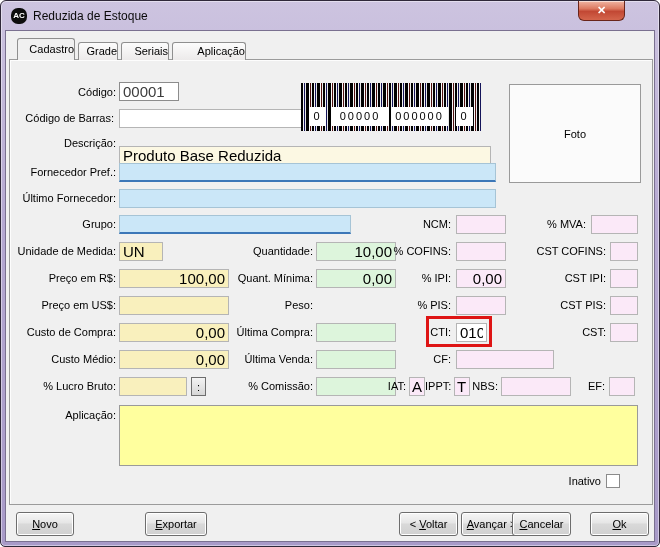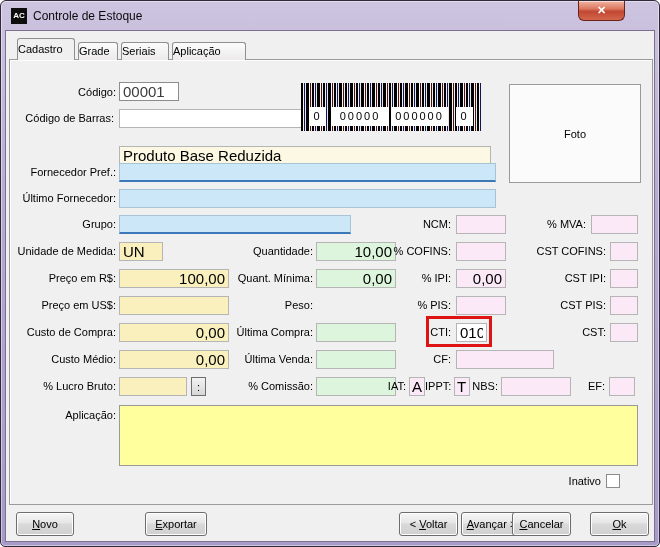--- a/index.html
+++ b/index.html
@@ -6,34 +6,34 @@
   html,body { width:660px; height:547px; background:#fff; }
   body { font-family:"Liberation Sans", sans-serif; font-size:11px; color:#000; position:relative; }
 
   .window { position:absolute; inset:0; border:1px solid #2f2839; border-radius:6px 6px 5px 5px;
             background:linear-gradient(180deg,#cdc4e0 0%,#b6a9d2 40%,#a89ac8 100%);
             box-shadow: inset 0 0 0 1px rgba(255,255,255,.45); overflow:hidden; }
 
   
   .titlebar { position:absolute; left:0; top:0; right:0; height:30px; }
   .app-icon { position:absolute; left:10px; top:7px; width:16px; height:16px; background:#0d0d0d; color:#fff;
-              font-size:8px; font-weight:bold; text-align:center; line-height:16px; border-radius:0; }
+              font-size:8px; font-weight:bold; text-align:center; line-height:16px; border-radius:7px; }
   .title-text { position:absolute; left:32px; top:8px; font-size:12px; color:#0a0a0a; white-space:nowrap; }
   .close-btn { position:absolute; left:577px; top:0; width:47px; height:20px;
                background:linear-gradient(180deg,#f0b5a3 0%,#dd7a61 40%,#c24834 55%,#d4654c 100%);
                border:1px solid #69241a; border-top:none; border-radius:0 0 6px 6px;
                color:#fff; font-size:11px; font-weight:bold; text-align:center; line-height:18px;
                box-shadow: inset 0 1px 0 rgba(255,255,255,.55); cursor:pointer; }
 
   
   .client { position:absolute; left:4px; top:29px; right:4px; bottom:4px; background:#f0f0f0; border:1px solid #7a7090; }
 
   
   .tab { position:absolute; border:1px solid #8f8f8f; border-bottom:none; border-radius:3px 3px 0 0;
-         background:linear-gradient(180deg,#fcfcfc,#eceaea); text-align:left; cursor:pointer; }
+         background:linear-gradient(180deg,#fcfcfc,#eceaea); text-align:right; cursor:pointer; }
   .tab-active { top:37px; height:22px; line-height:21px; background:#f0f0f0; z-index:3; }
   .tab-idle   { top:41px; height:18px; line-height:17px; z-index:1; }
   .page { position:absolute; left:8px; top:58px; width:644px; height:446px; border:1px solid #9b9b9b;
           background:#f0f0f0; z-index:0; box-shadow: inset 1px 1px 0 #fdfdfd; }
 
   
   .lbl { position:absolute; height:19px; line-height:19px; text-align:right; white-space:nowrap; z-index:2; }
   .fld { position:absolute; height:19px; border:1px solid #b5b5b5; background:#fff; color:#000;
          font-family:"Liberation Sans", sans-serif; font-size:15px; padding:1px 3px; z-index:2; outline:none; }
   .f-dis    { border:1px solid #8c8c8c; color:#3c3c3c; }
@@ -75,21 +75,21 @@
               background:linear-gradient(180deg,#f3f3f3,#d6d6d6); font-size:11px; line-height:16px;
               text-align:center; z-index:2; cursor:pointer; }
 </style>
 </head>
 <body>
 
 <div class="window">
 
   <div class="titlebar">
     <div class="app-icon">AC</div>
-    <div class="title-text">Controle de Estoque</div>
+    <div class="title-text">Reduzida de Estoque</div>
     <div class="close-btn">✕</div>
   </div>
 
   <div class="client"></div>
   <div class="page"></div>
 
   <div class="tab tab-active" style="left:16px;width:58px">Cadastro</div>
   <div class="tab tab-idle" style="left:77px;width:40px">Grade</div>
   <div class="tab tab-idle" style="left:120px;width:48px">Seriais</div>
   <div class="tab tab-idle" style="left:171px;width:74px">Aplicação</div>
@@ -104,20 +104,21 @@
     <div class="bc-digits" style="left:8px;width:17px">0</div>
     <div class="bc-digits" style="left:30px;width:58px">00000</div>
     <div class="bc-digits" style="left:90px;width:57px">000000</div>
     <div class="bc-digits" style="left:155px;width:17px">0</div>
   </div>
 
   <div class="photo">
     <span>Foto</span>
   </div>
 
+  <div class="lbl" style="left:6px;top:133px;width:109px">Descrição:</div>
   <input class="fld f-cream" style="left: 118px; top: 133px; width: 372px; margin-top: 12px;" value="Produto Base Reduzida">
 
   <div class="lbl" style="left:6px;top:162px;width:109px">Fornecedor Pref.:</div>
   <input class="fld f-blue ul-blue" style="left: 118px; top: 162px; width: 377px;" value="">
 
   <div class="lbl" style="left:6px;top:188px;width:109px">Último Fornecedor:</div>
   <input class="fld f-blue" style="left: 118px; top: 188px; width: 377px;" value="">
 
   <div class="lbl" style="left:6px;top:214px;width:109px">Grupo:</div>
   <input class="fld f-blue ul-blue" style="left: 118px; top: 214px; width: 232px;" value="">

